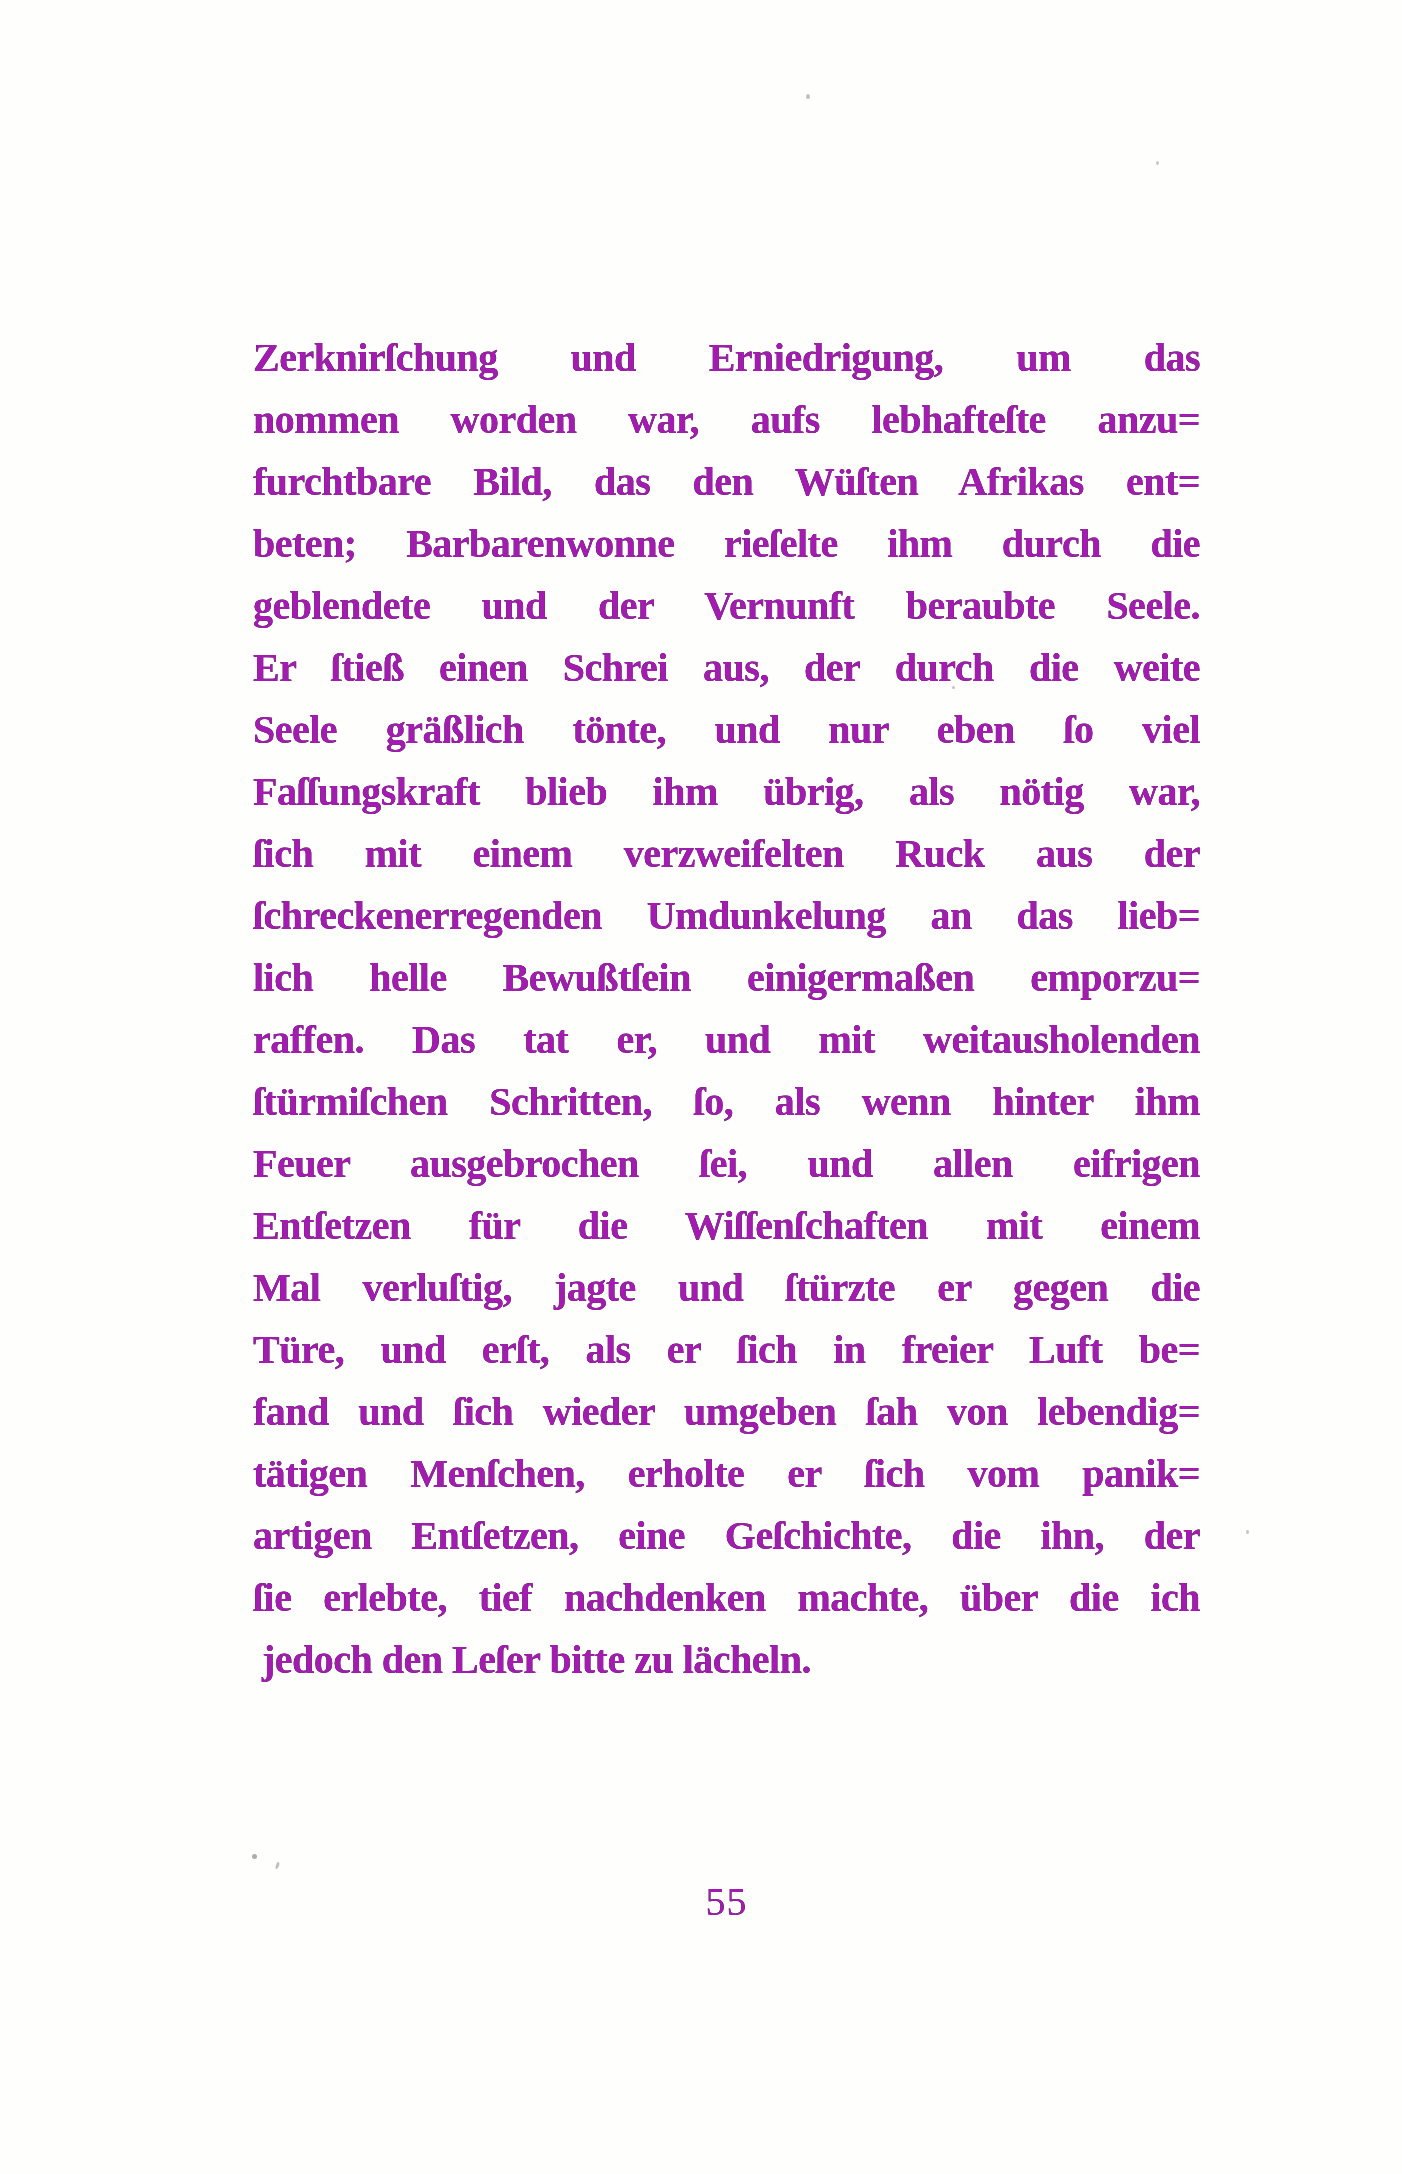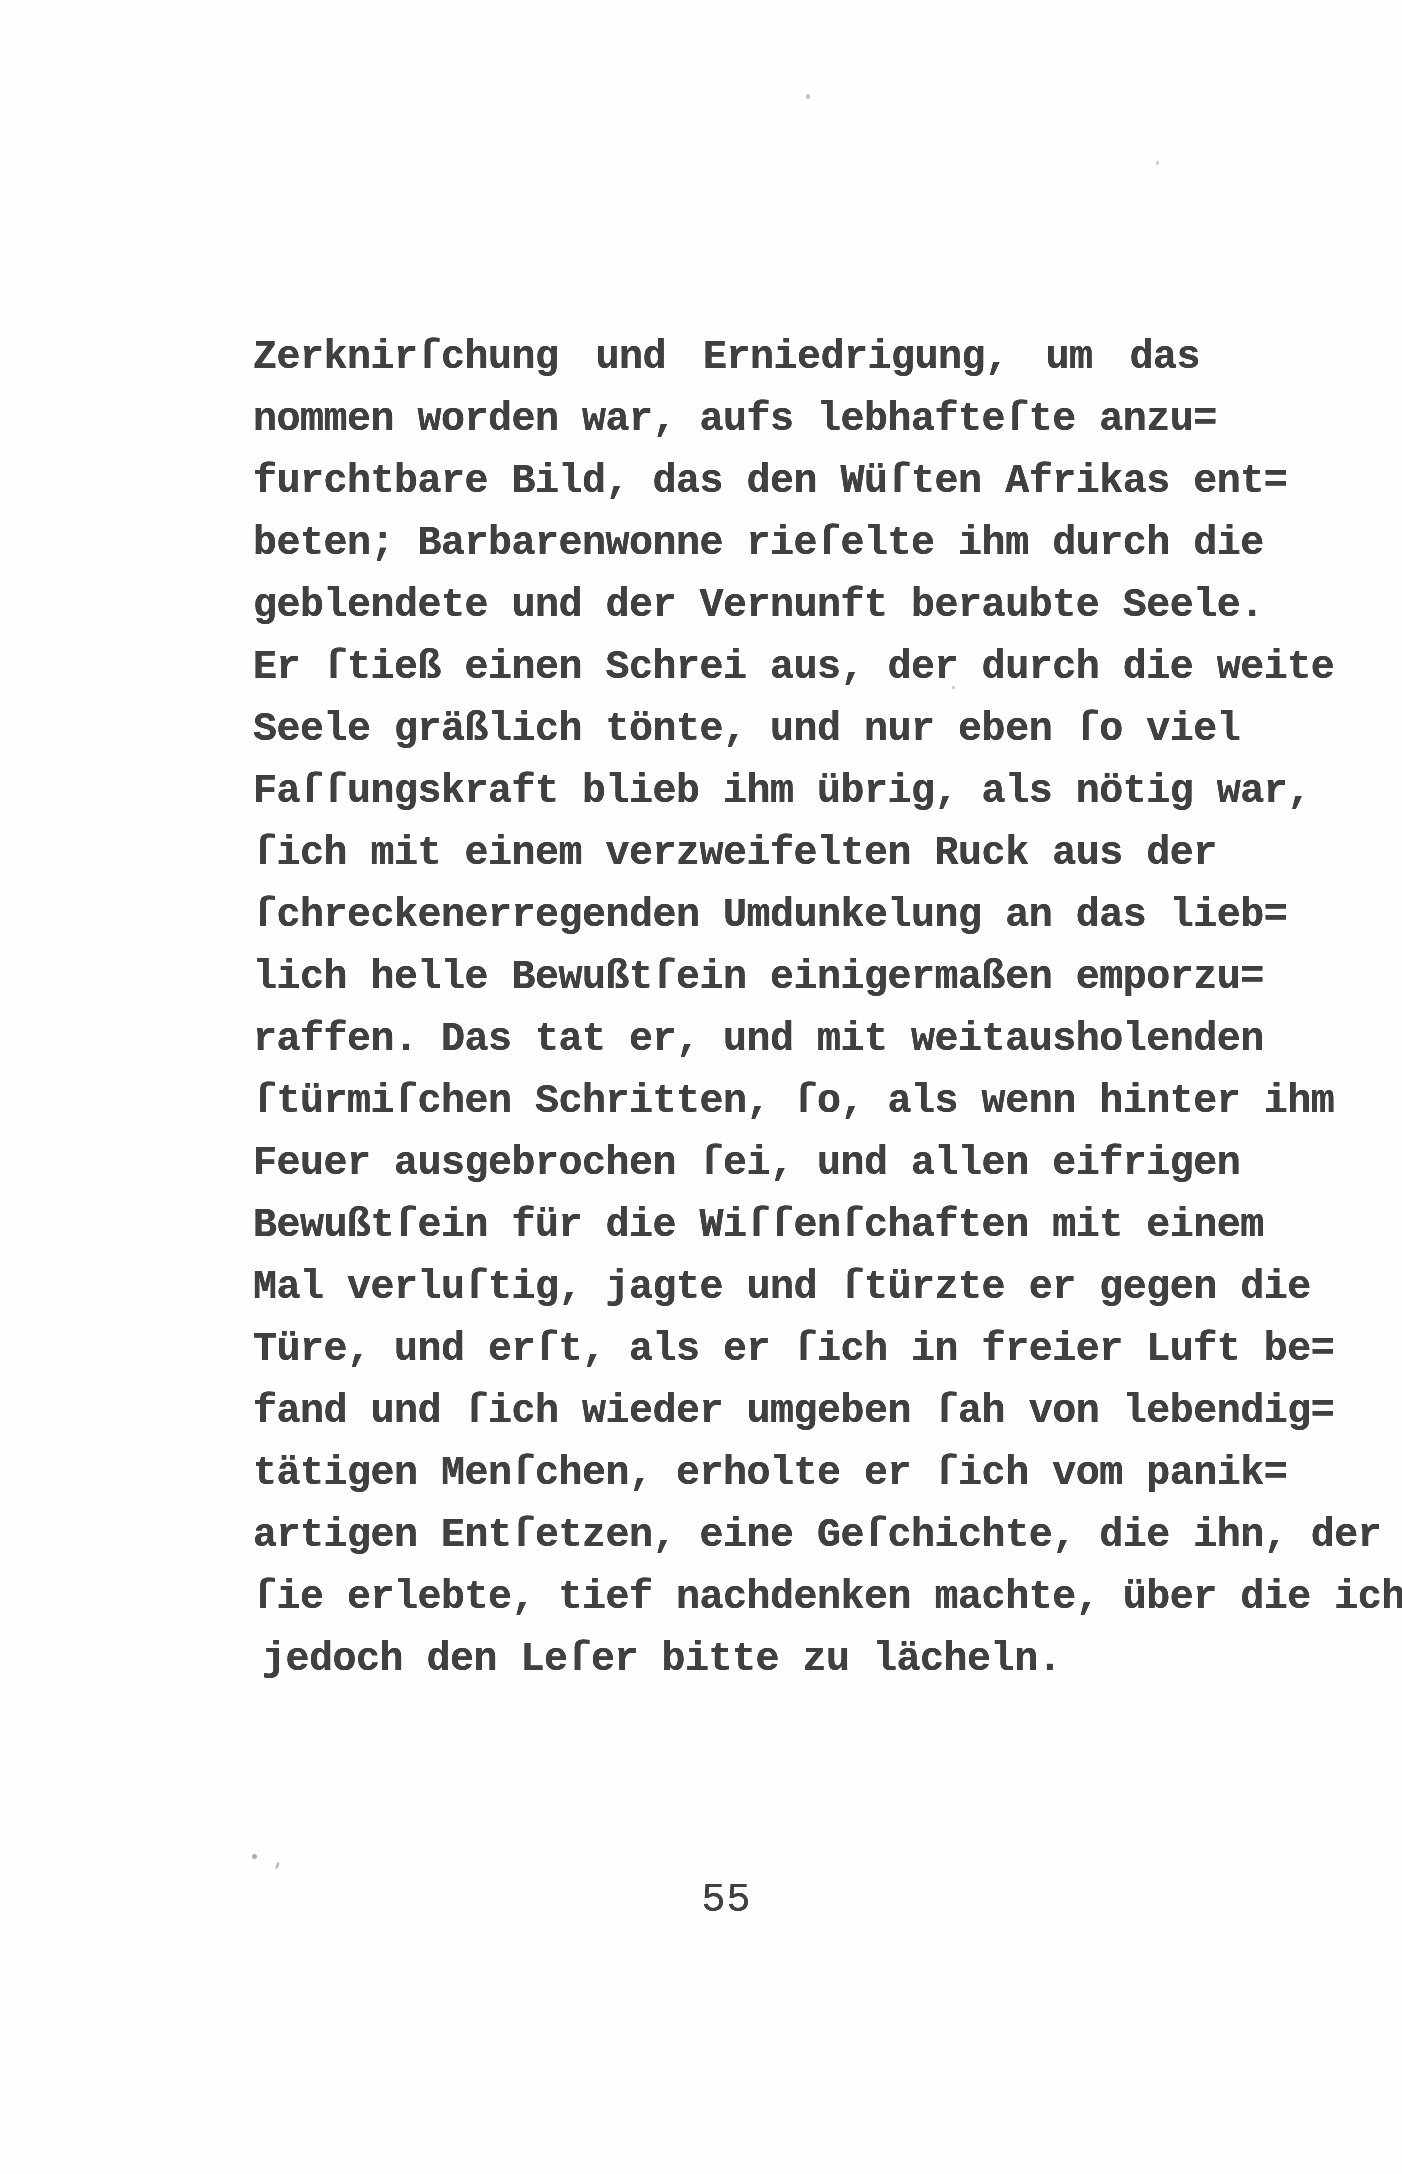--- a/index.html
+++ b/index.html
@@ -6,22 +6,22 @@
     margin: 0;
     padding: 0;
     background: #ffffff;
   }
   .page {
     position: relative;
     width: 1402px;
     height: 2174px;
     background: #fefefd;
     overflow: hidden;
-    font-family: Liberation Mono, monospace;
-    color: #404040;
+    font-family: Liberation Serif, serif;
+    color: #a21caf;
   }
   .text-block {
     position: absolute;
     left: 253px;
     top: 327px;
     width: 947px;
   }
   .line {
     height: 62px;
     line-height: 62px;
@@ -74,21 +74,21 @@
     <div class="line">geblendete und der Vernunft beraubte Seele.</div>
     <div class="line">Er ſtieß einen Schrei aus, der durch die weite</div>
     <div class="line">Seele gräßlich tönte, und nur eben ſo viel</div>
     <div class="line">Faſſungskraft blieb ihm übrig, als nötig war,</div>
     <div class="line">ſich mit einem verzweifelten Ruck aus der</div>
     <div class="line">ſchreckenerregenden Umdunkelung an das lieb=</div>
     <div class="line">lich helle Bewußtſein einigermaßen emporzu=</div>
     <div class="line">raffen. Das tat er, und mit weitausholenden</div>
     <div class="line">ſtürmiſchen Schritten, ſo, als wenn hinter ihm</div>
     <div class="line">Feuer ausgebrochen ſei, und allen eifrigen</div>
-    <div class="line">Bewußtſein für die Wiſſenſchaften mit einem</div>
+    <div class="line">Entſetzen für die Wiſſenſchaften mit einem</div>
     <div class="line">Mal verluſtig, jagte und ſtürzte er gegen die</div>
     <div class="line">Türe, und erſt, als er ſich in freier Luft be=</div>
     <div class="line">fand und ſich wieder umgeben ſah von lebendig=</div>
     <div class="line">tätigen Menſchen, erholte er ſich vom panik=</div>
     <div class="line">artigen Entſetzen, eine Geſchichte, die ihn, der</div>
     <div class="line">ſie erlebte, tief nachdenken machte, über die ich</div>
     <div class="line last">jedoch den Leſer bitte zu lächeln.</div>
   </div>
 
   <div class="page-number">55</div>

